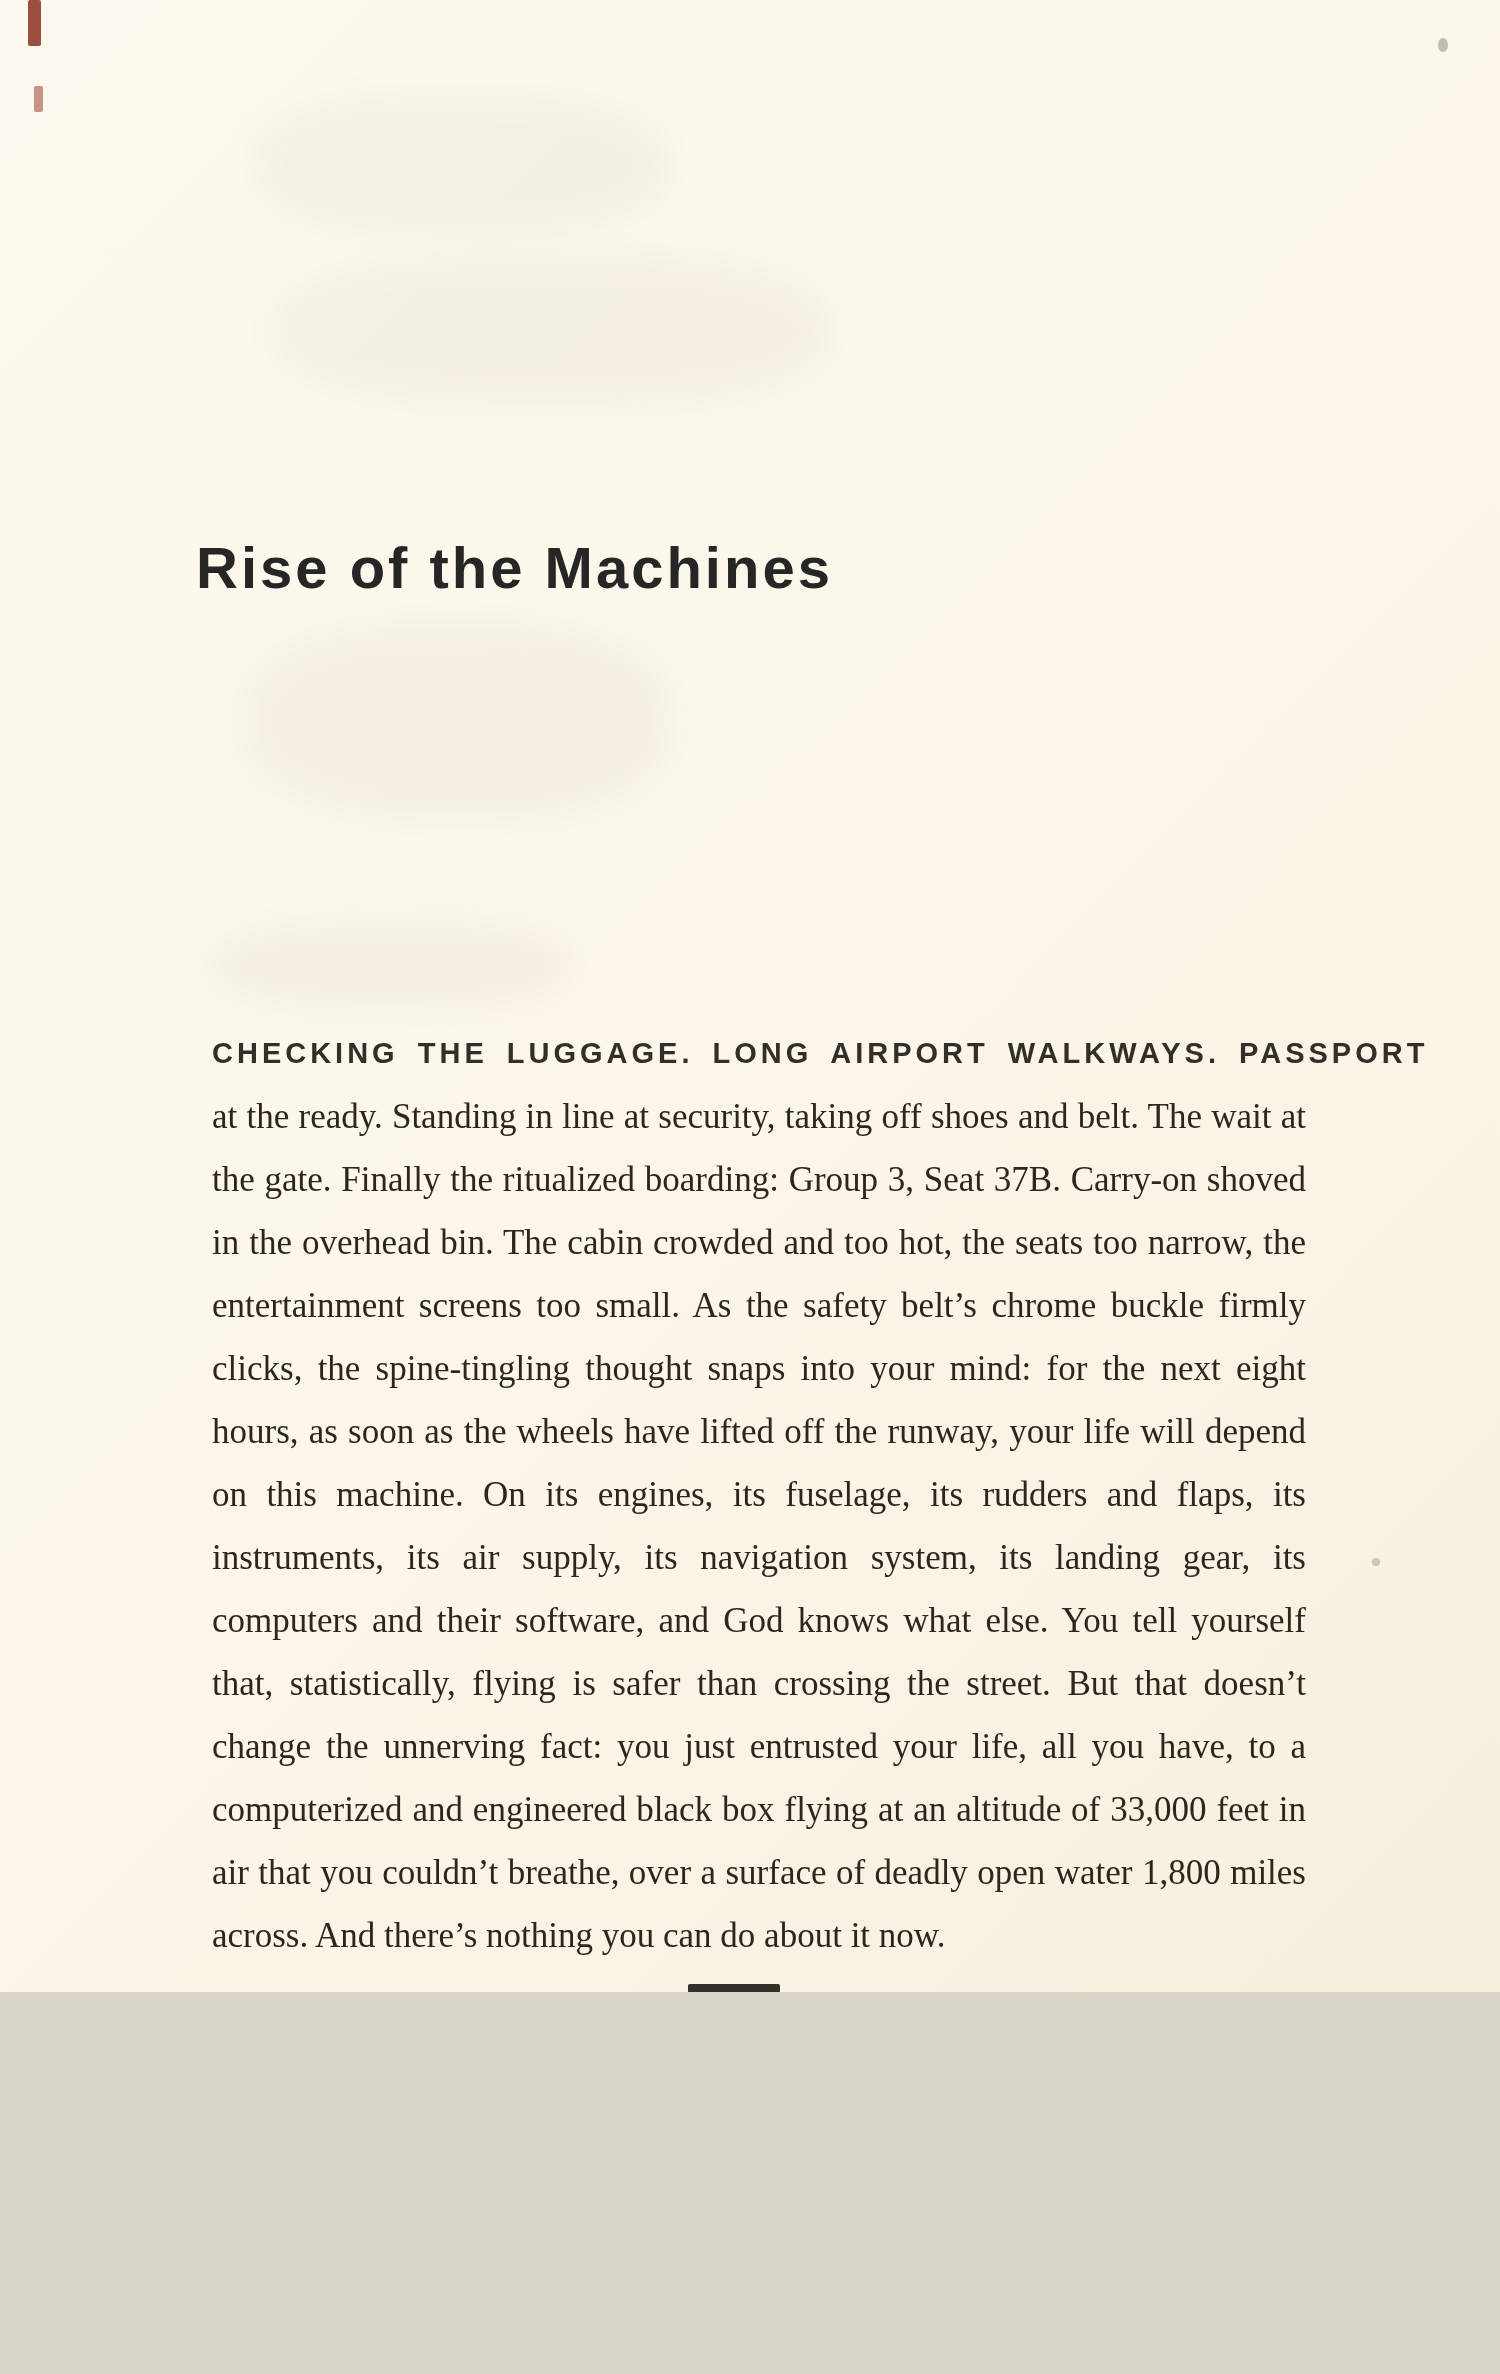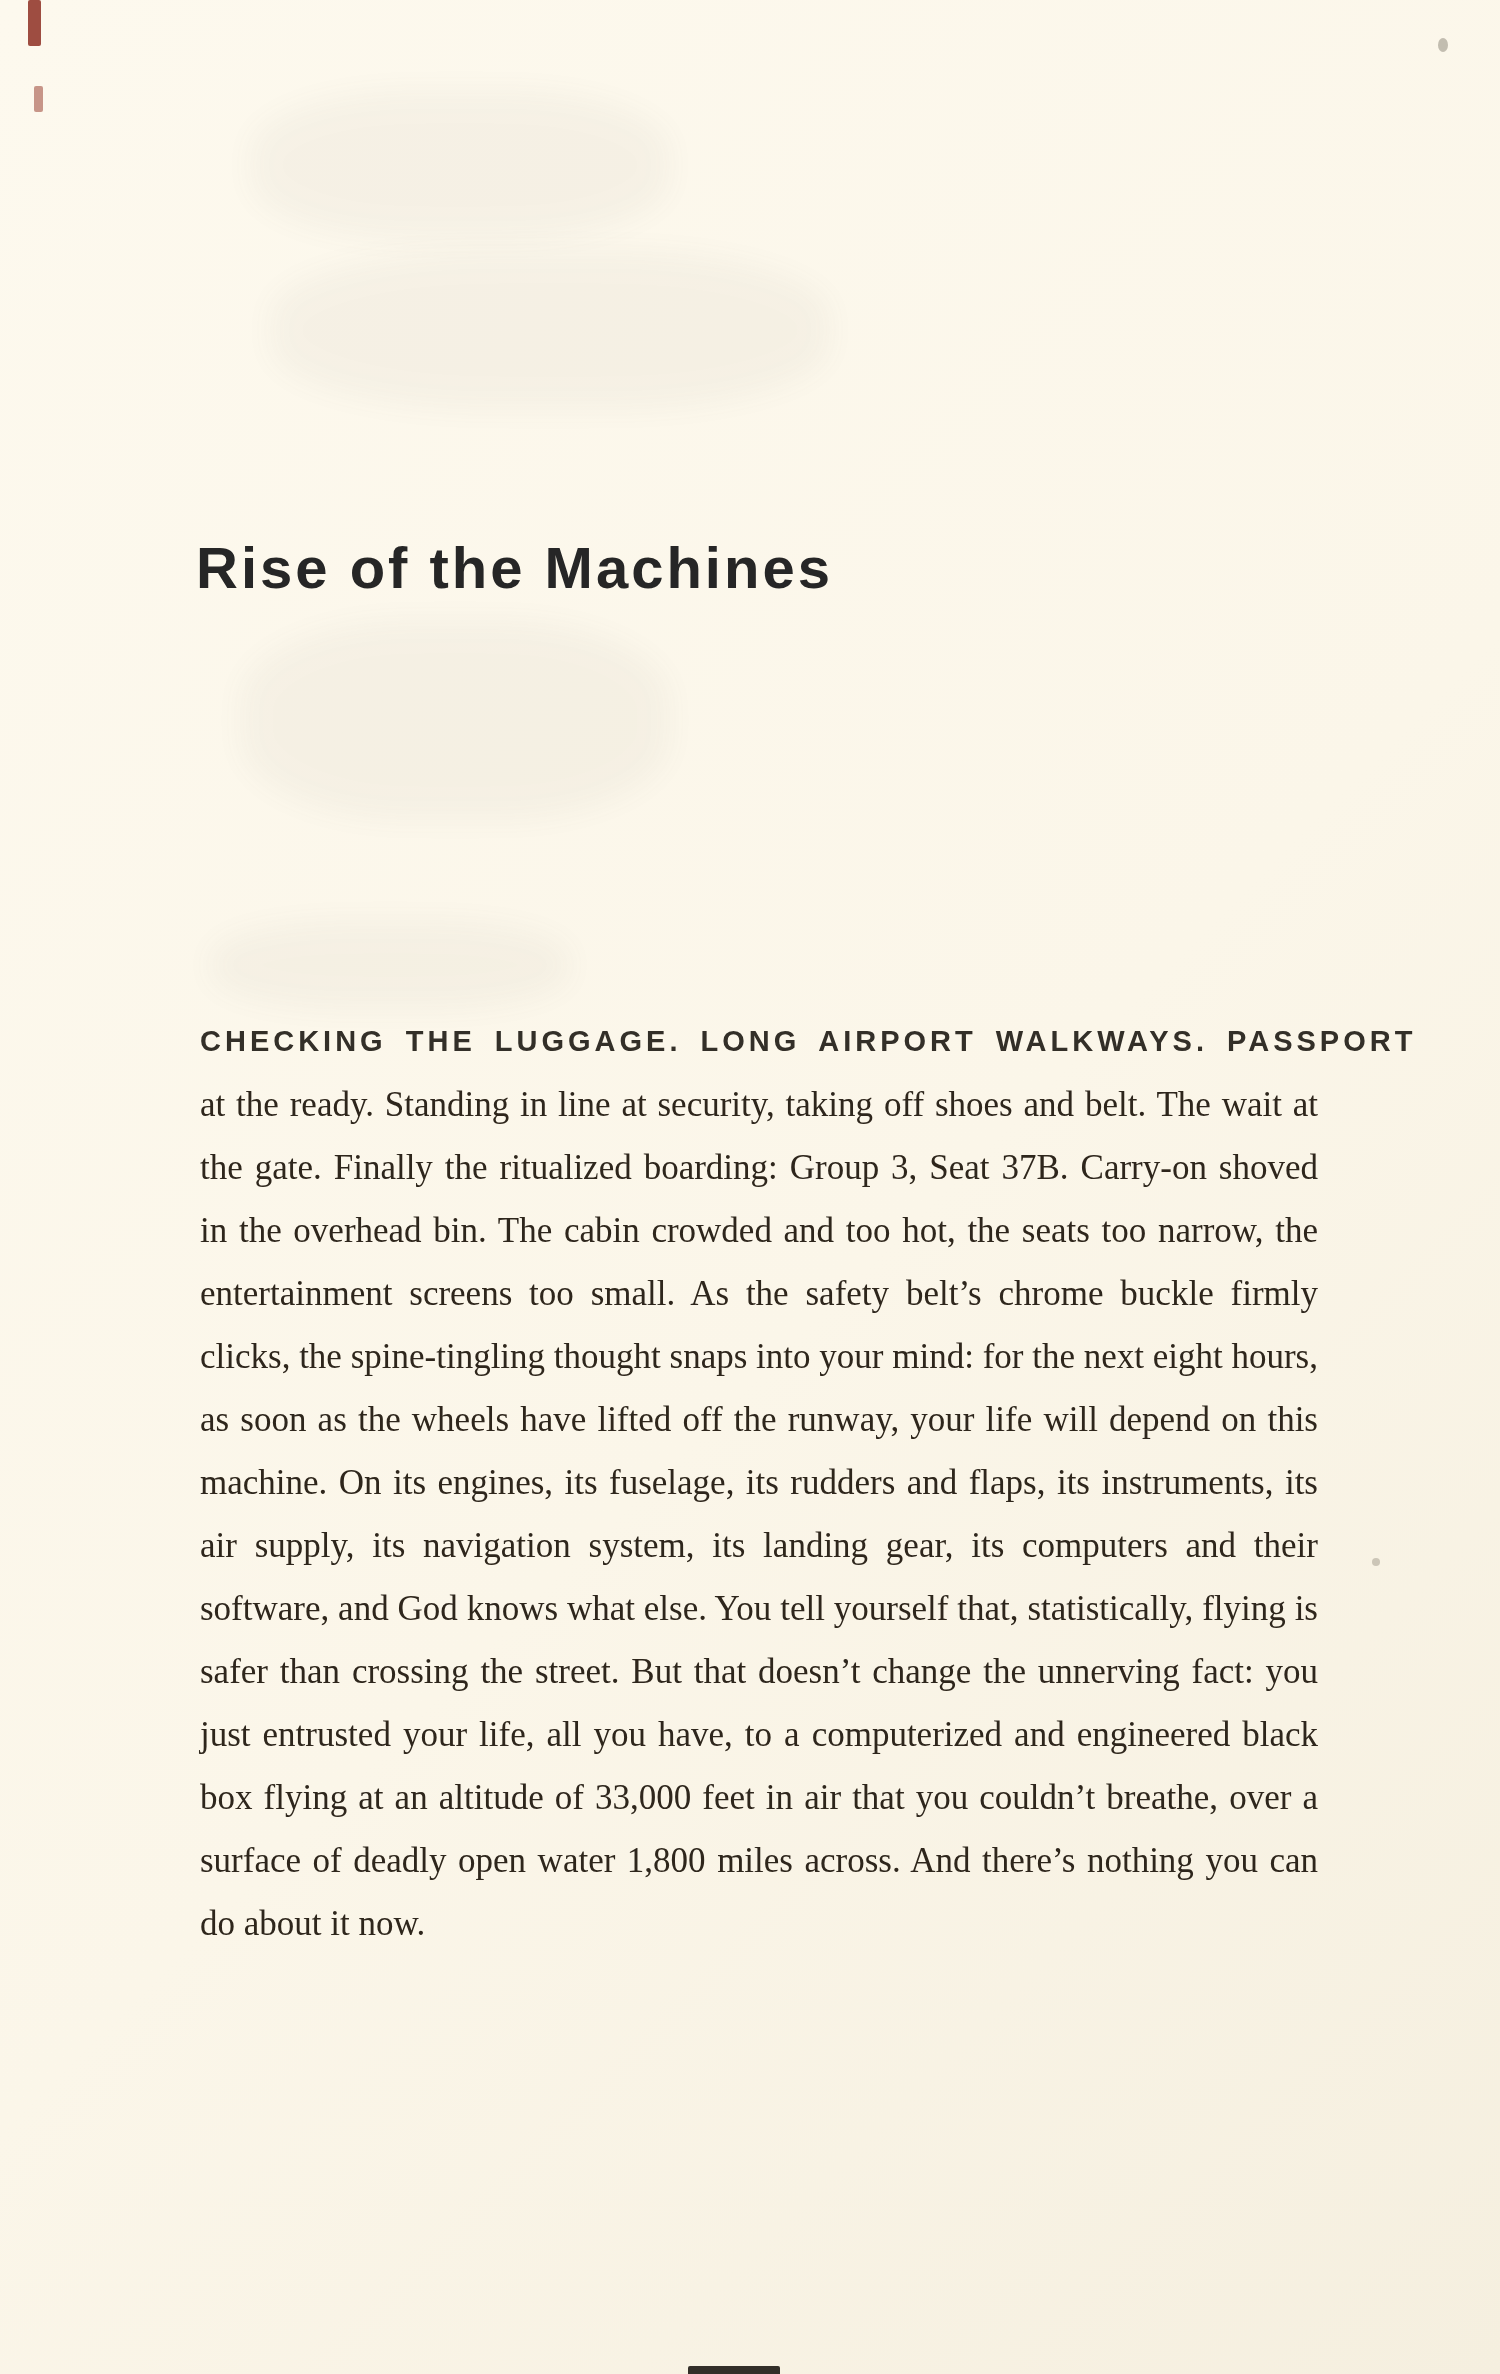--- a/index.html
+++ b/index.html
@@ -4,21 +4,21 @@
 <style>
   html, body {
     margin: 0;
     padding: 0;
     background: #d9d4c8;
   }
 
   .page {
     position: relative;
     width: 1500px;
-    height: 2374px;
+    height: 1992px;
     background: #fbf6e9;
     background: linear-gradient(135deg, #fdf9ee 0%, #fbf6e9 55%, #f5efdf 100%);
     overflow: hidden;
     font-family: "Liberation Serif", serif;
     color: #2e261c;
   }
 
   
   .ghost {
     position: absolute;
@@ -72,21 +72,21 @@
     position: absolute;
     top: 1006px;
     left: 196px;
     width: 1126px;
     font-size: 35px;
     line-height: 63px;
     text-align: justify;
   }
 
   .paragraph {
-    margin: 4px;
+    margin: 16px;
   }
 
   .lead-in {
     display: block;
     font-family: "Liberation Sans", sans-serif;
     font-weight: 700;
     font-size: 29px;
     letter-spacing: 4px;
     word-spacing: 7px;
     color: #332f28;

